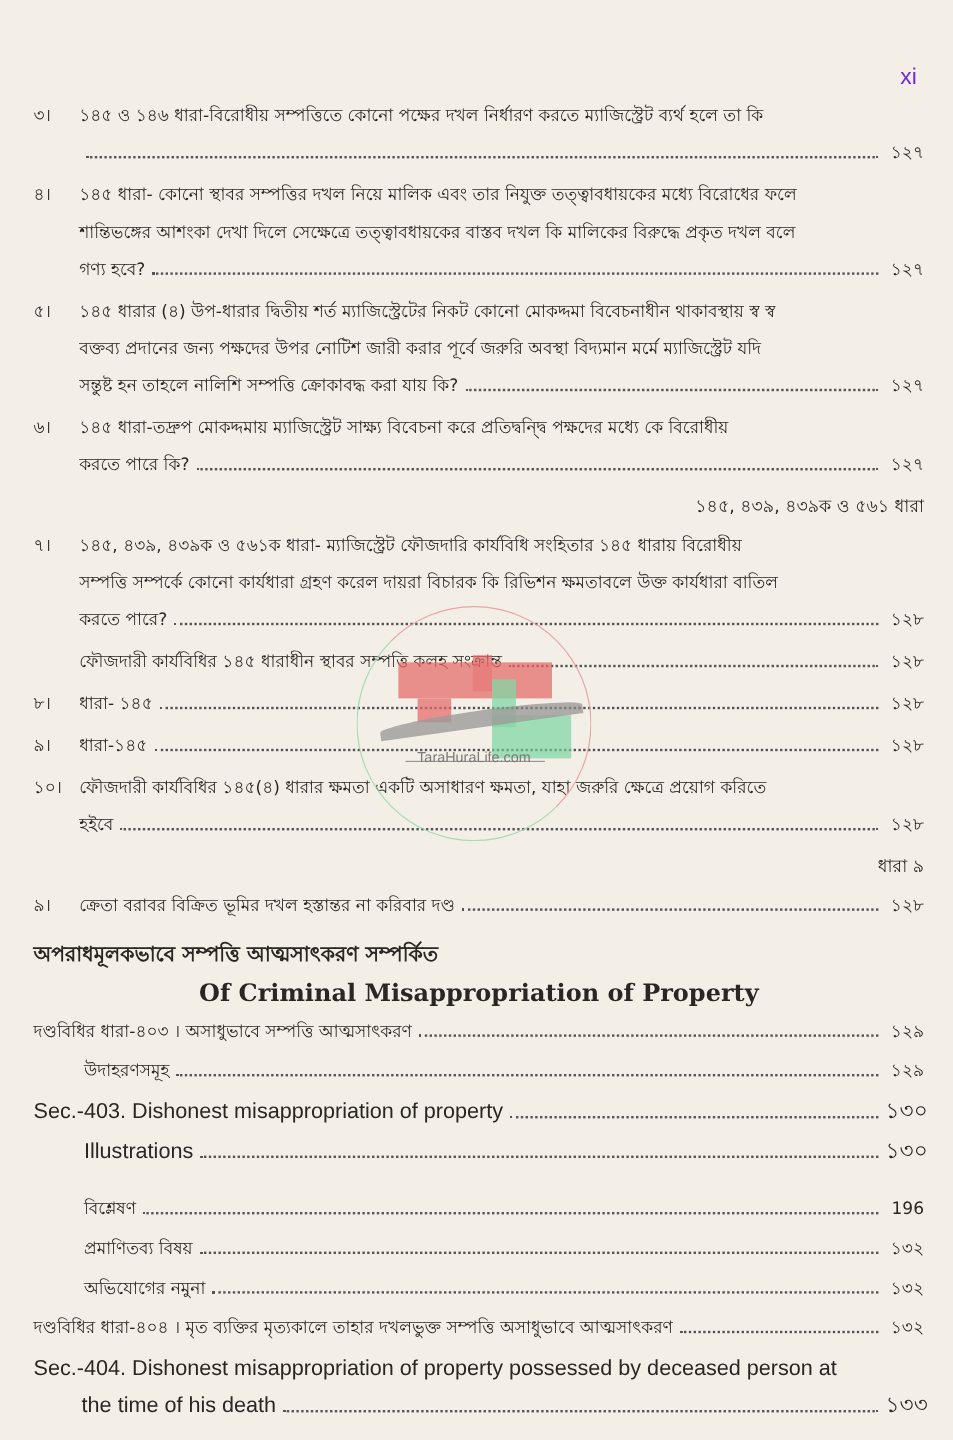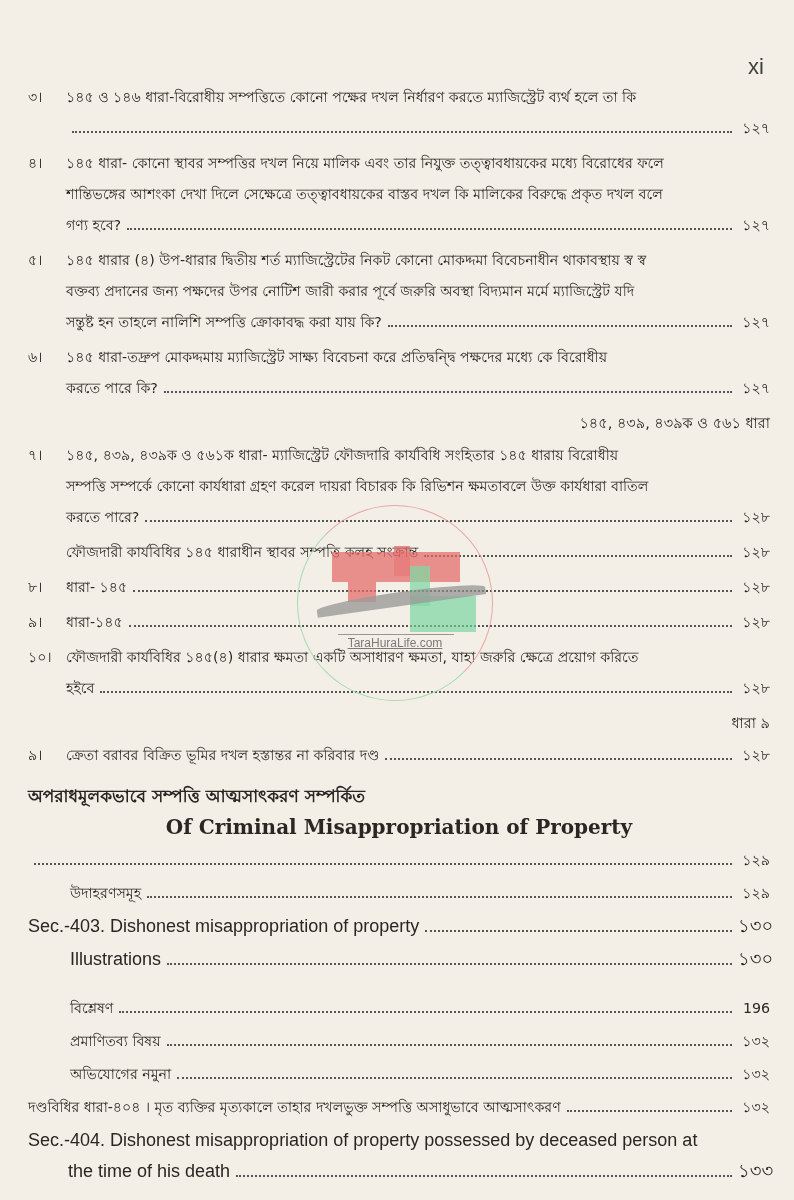--- a/index.html
+++ b/index.html
@@ -12,22 +12,22 @@
     overflow: hidden;
   }
   .page {
     position: absolute;
     left: 0; top: 0; width: 794px; height: 1200px;
   }
   .folio {
     position: absolute;
     top: 54px; right: 30px;
     font-family: "Liberation Sans", sans-serif;
-    font-size: 22px;
-    color: #404040;
+    font-size: 19px;
+    color: #6d28d9;
   }
   .content {
     position: absolute;
     left: 28px; right: 24px; top: 82px;
   }
   .entry {
     display: flex;
     align-items: flex-start;
     font-size: 14.2px;
     line-height: 31px;
@@ -119,24 +119,24 @@
   }
   .wm-green2 {
     position: absolute; left: 112px; top: 60px;
     width: 20px; height: 40px; background: #6fd39a; opacity: .75;
   }
   .wm-line {
     position: absolute; left: 40px; top: 128px; width: 116px;
     border-top: 1px solid #888;
   }
   .wm-text {
-    position: absolute; left: 0; right: 0; top: 130px;
+    position: absolute; left: 0; right: 0; top: 118px;
     text-align: center;
     font-family: "Liberation Sans", sans-serif;
-    font-size: 12px; color: #666; text-decoration: underline;
+    font-size: 12px; color: #666;
   }
 </style>
 </head>
 <body>
 
 <div class="page">
   <div class="folio">xi</div>
 
   <div class="content">
 
@@ -261,20 +261,21 @@
           </div>
       </div>
     </div>
 
     <div class="big-head-bn">অপরাধমূলকভাবে সম্পত্তি আত্মসাৎকরণ সম্পর্কিত</div>
     <div class="big-head-en">Of Criminal Misappropriation of Property</div>
 
     <div class="entry flush" style="margin-bottom:2px">
       <div class="body">
           <div class="lastline">
+            <span class="txt">দণ্ডবিধির ধারা-৪০৩ । অসাধুভাবে সম্পত্তি আত্মসাৎকরণ</span>
             <span class="leader"></span>
             <span class="pg">১২৯</span>
           </div>
         </div>
     </div>
     <div class="entry flush indent2" style="margin-bottom:2px">
       <div class="body">
           <div class="lastline">
             <span class="txt">উদাহরণসমূহ</span>
             <span class="leader"></span>

